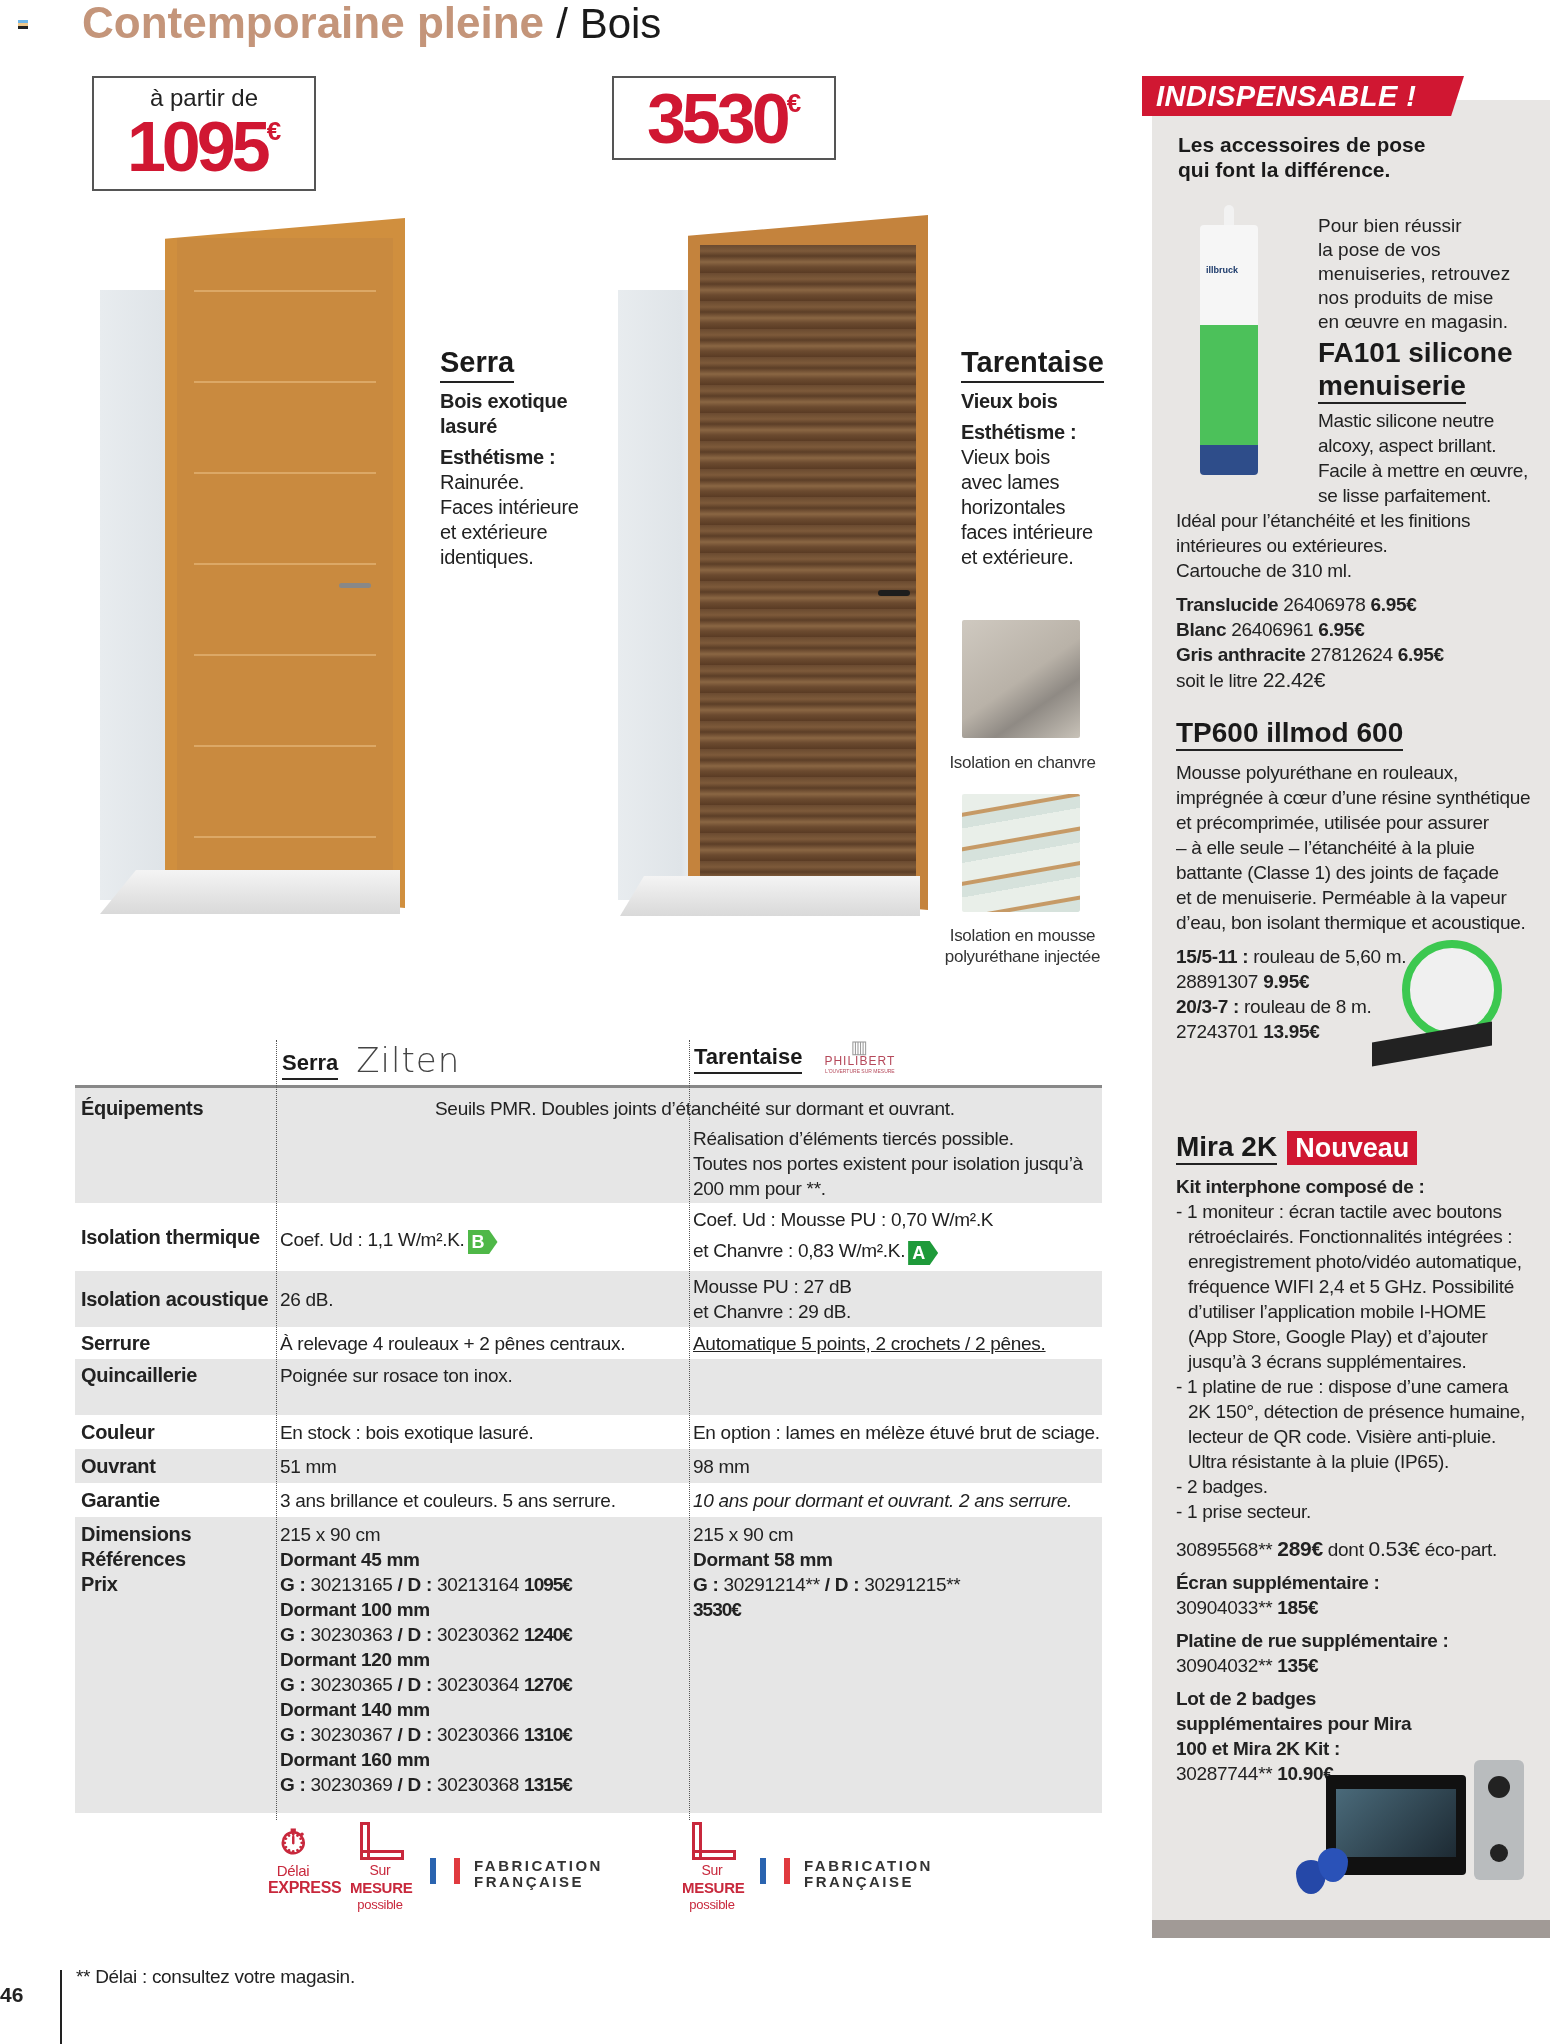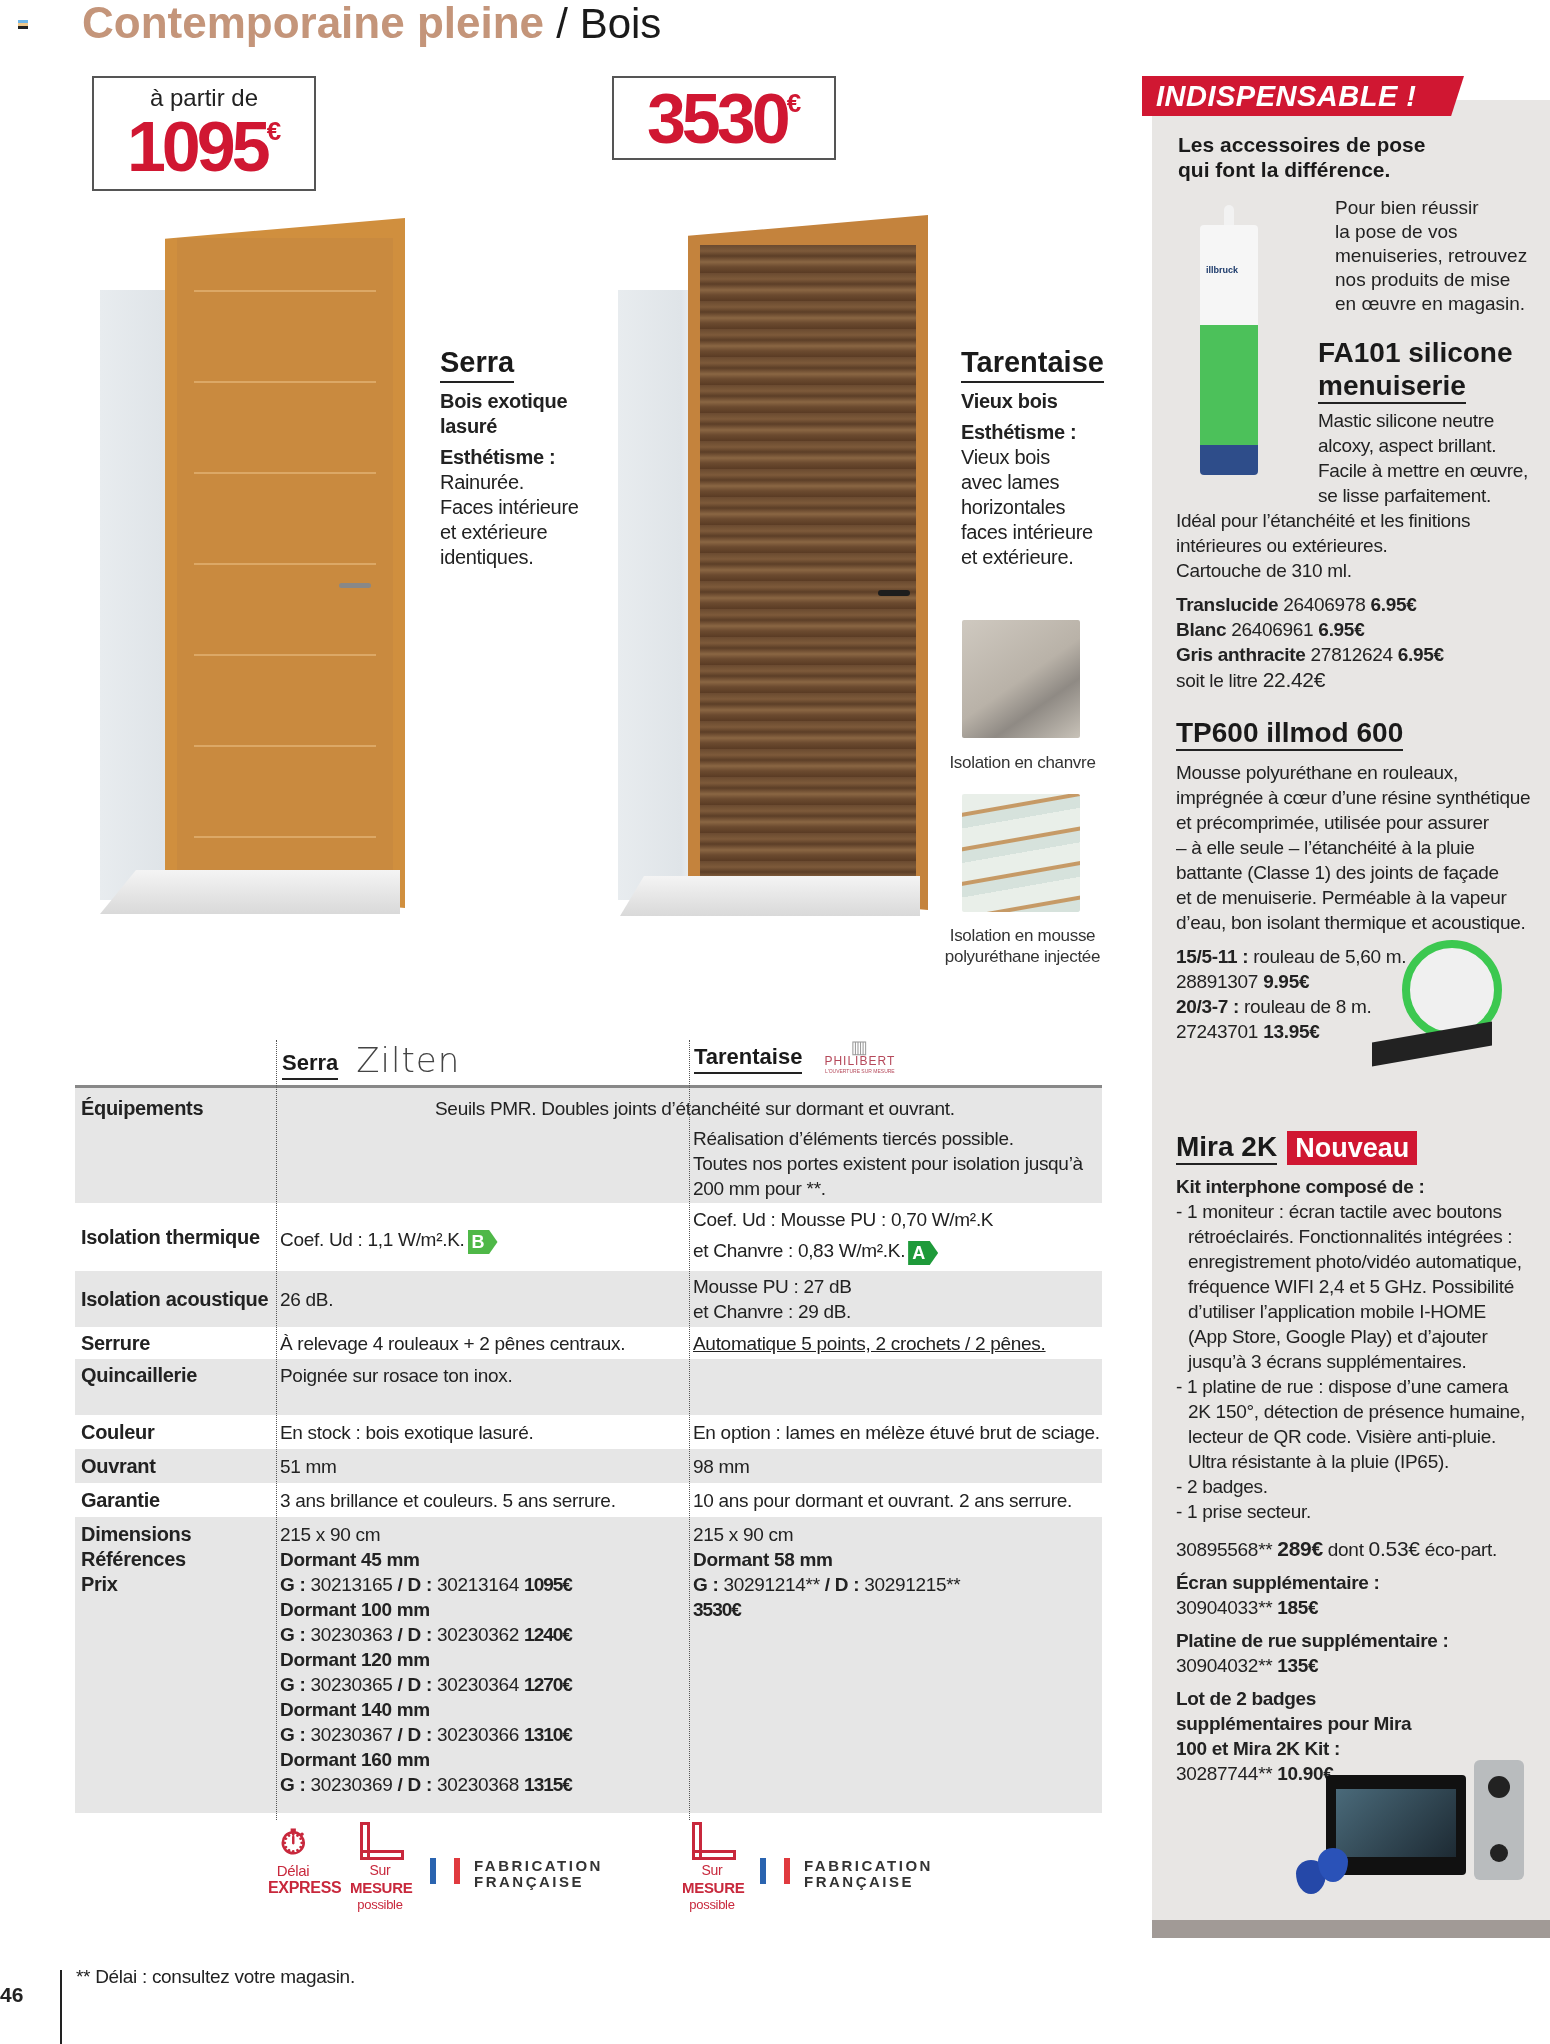--- a/index.html
+++ b/index.html
@@ -225,21 +225,21 @@
 
   <div class="row gray" style="top:364px;height:34px;">
     <div class="lab cond" style="top:5px;">Ouvrant</div>
     <div class="c1 cond" style="top:5px;">51 mm</div>
     <div class="c2 cond" style="top:5px;">98 mm</div>
   </div>
 
   <div class="row" style="top:398px;height:34px;">
     <div class="lab cond" style="top:5px;">Garantie</div>
     <div class="c1 cond" style="top:5px;">3 ans brillance et couleurs. 5 ans serrure.</div>
-    <div class="c2 cond" style="top:5px;">10 ans pour dormant et ouvrant. 2 ans serrure.</div>
+    <div class="c2 cond" style="top:5px;font-style:italic;">10 ans pour dormant et ouvrant. 2 ans serrure.</div>
   </div>
 
   <div class="row gray" style="top:432px;height:296px;">
     <div class="lab cond" style="top:5px;">
       <div>Dimensions</div>
       <div>Références</div>
       <div>Prix</div>
     </div>
     <div class="c1 cond ref" style="top:5px;">
       <div>215 x 90 cm</div>
@@ -316,21 +316,21 @@
   <div>Les accessoires de pose</div>
   <div>qui font la différence.</div>
 </div>
 
 <div class="abs" style="left:1200px;top:205px;width:60px;height:270px;">
   <div style="position:absolute;left:24px;top:0;width:10px;height:22px;background:#f2f2f2;border-radius:5px 5px 0 0;"></div>
   <div style="position:absolute;left:0;top:20px;width:58px;height:250px;background:linear-gradient(180deg,#f6f6f6 0%,#f6f6f6 40%,#4cc15a 40%,#4cc15a 88%,#2e4d8a 88%);border-radius:4px;"></div>
   <div style="position:absolute;left:6px;top:60px;font-size:9px;font-weight:700;color:#1d3b6b;">illbruck</div>
 </div>
 
-<div class="abs p-text" style="left:1318px;top:196px;margin-left:17px;">
+<div class="abs p-text" style="left:1318px;top:214px;">
   <div>Pour bien réussir</div>
   <div>la pose de vos</div>
   <div>menuiseries, retrouvez</div>
   <div>nos produits de mise</div>
   <div>en œuvre en magasin.</div>
 </div>
 
 <div class="abs" style="left:1318px;top:336px;">
   <div class="p-h">FA101 silicone</div>
   <div class="p-h ul">menuiserie</div>

